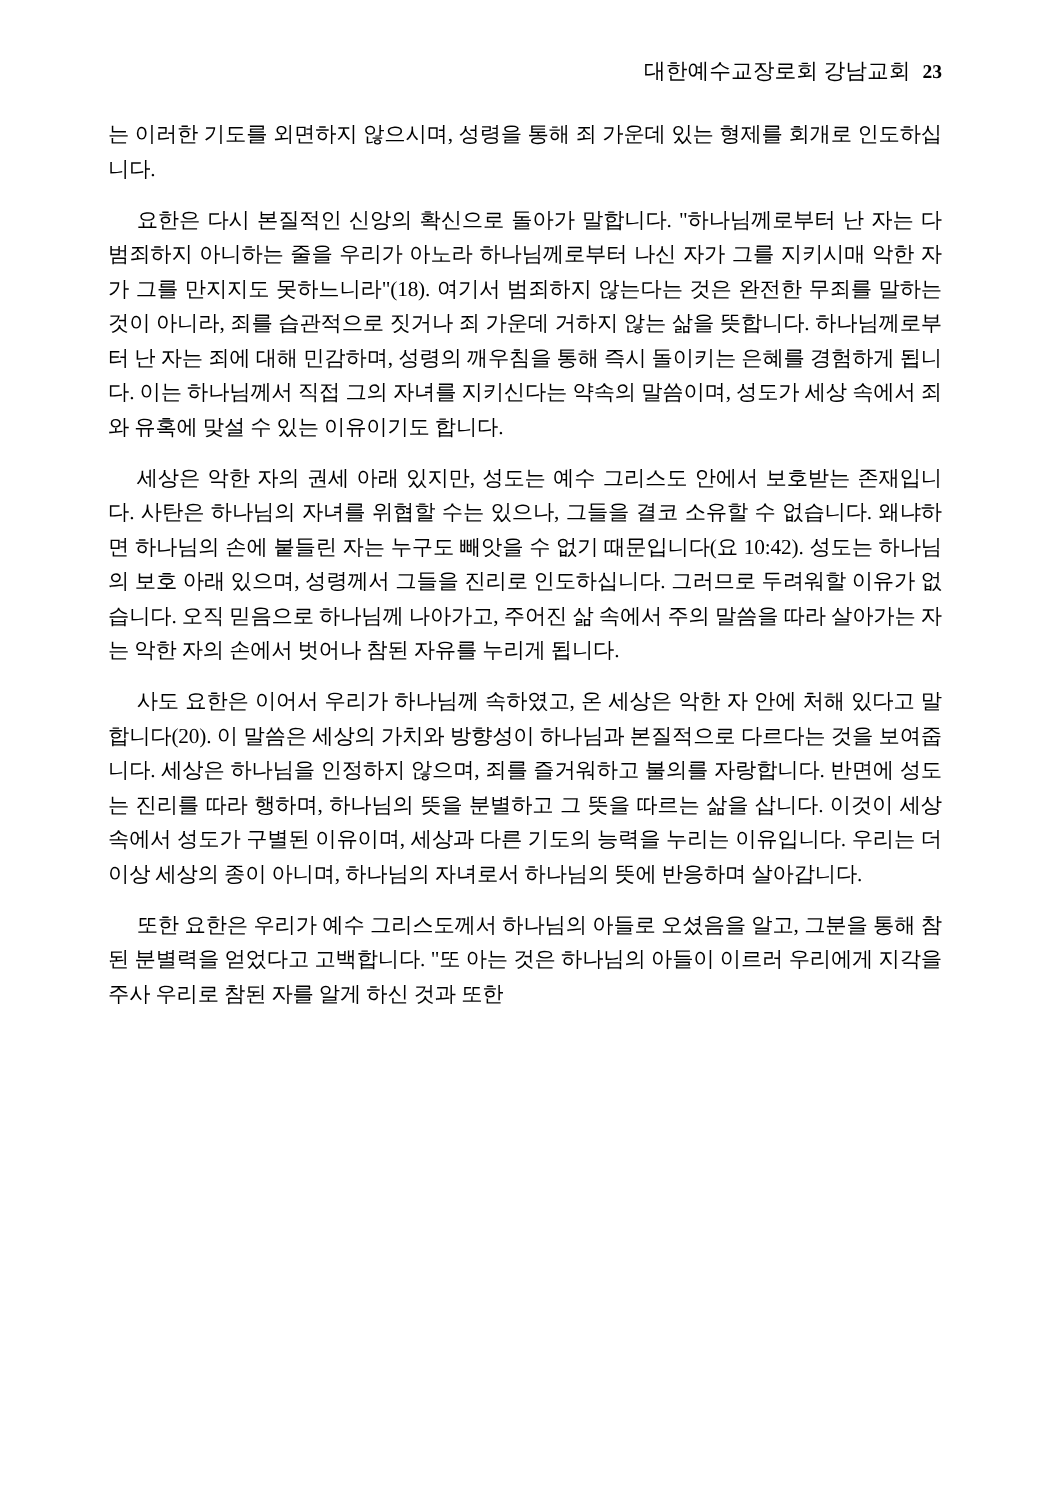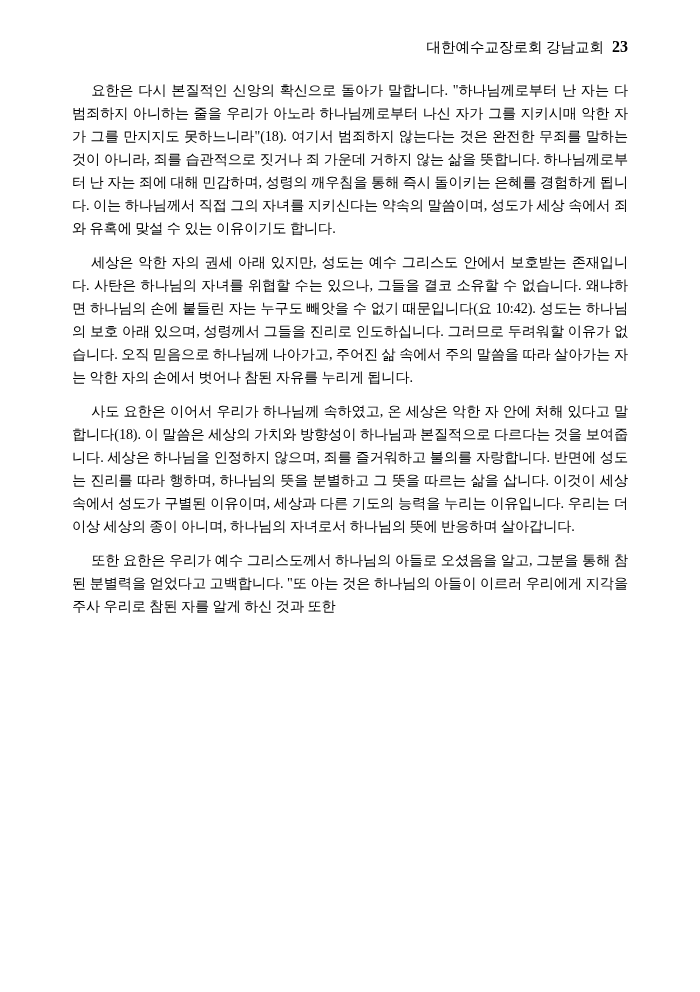--- a/index.html
+++ b/index.html
@@ -30,21 +30,21 @@
     margin: 8px 0 0 0;
     padding: 0 0 2px 0;
     white-space: nowrap;
   }
   .header .church {
     font-weight: normal;
   }
   .header .page-num {
     font-weight: bold;
     margin-left: 8px;
-    font-size: 16px;
+    font-size: 13px;
   }
   .body-text {
     margin-top: 20px;
   }
   p.para {
     font-size: 14.2px;
     line-height: 1.62;
     margin: 0 0 11px 0;
     text-align: justify;
     text-justify: inter-character;
@@ -64,19 +64,20 @@
 </head>
 <body>
 
 <div class="page">
 
   <div class="header">
     <span class="church">대한예수교장로회 강남교회</span><span class="page-num">23</span>
   </div>
 
   <div class="body-text">
+    <p class="para noindent">는 이러한 기도를 외면하지 않으시며, 성령을 통해 죄 가운데 있는 형제를 회개로 인도하십니다.</p>
     <p class="para indent">요한은 다시 본질적인 신앙의 확신으로 돌아가 말합니다. "하나님께로부터 난 자는 다 범죄하지 아니하는 줄을 우리가 아노라 하나님께로부터 나신 자가 그를 지키시매 악한 자가 그를 만지지도 못하느니라"(18). 여기서 범죄하지 않는다는 것은 완전한 무죄를 말하는 것이 아니라, 죄를 습관적으로 짓거나 죄 가운데 거하지 않는 삶을 뜻합니다. 하나님께로부터 난 자는 죄에 대해 민감하며, 성령의 깨우침을 통해 즉시 돌이키는 은혜를 경험하게 됩니다. 이는 하나님께서 직접 그의 자녀를 지키신다는 약속의 말씀이며, 성도가 세상 속에서 죄와 유혹에 맞설 수 있는 이유이기도 합니다.</p>
     <p class="para indent">세상은 악한 자의 권세 아래 있지만, 성도는 예수 그리스도 안에서 보호받는 존재입니다. 사탄은 하나님의 자녀를 위협할 수는 있으나, 그들을 결코 소유할 수 없습니다. 왜냐하면 하나님의 손에 붙들린 자는 누구도 빼앗을 수 없기 때문입니다(요 10:42). 성도는 하나님의 보호 아래 있으며, 성령께서 그들을 진리로 인도하십니다. 그러므로 두려워할 이유가 없습니다. 오직 믿음으로 하나님께 나아가고, 주어진 삶 속에서 주의 말씀을 따라 살아가는 자는 악한 자의 손에서 벗어나 참된 자유를 누리게 됩니다.</p>
-    <p class="para indent">사도 요한은 이어서 우리가 하나님께 속하였고, 온 세상은 악한 자 안에 처해 있다고 말합니다(18). 이 말씀은 세상의 가치와 방향성이 하나님과 본질적으로 다르다는 것을 보여줍니다. 세상은 하나님을 인정하지 않으며, 죄를 즐거워하고 불의를 자랑합니다. 반면에 성도는 진리를 따라 행하며, 하나님의 뜻을 분별하고 그 뜻을 따르는 삶을 삽니다. 이것이 세상 속에서 성도가 구별된 이유이며, 세상과 다른 기도의 능력을 누리는 이유입니다. 우리는 더 이상 세상의 종이 아니며, 하나님의 자녀로서 하나님의 뜻에 반응하며 살아갑니다.</p>
+    <p class="para indent">사도 요한은 이어서 우리가 하나님께 속하였고, 온 세상은 악한 자 안에 처해 있다고 말합니다(20). 이 말씀은 세상의 가치와 방향성이 하나님과 본질적으로 다르다는 것을 보여줍니다. 세상은 하나님을 인정하지 않으며, 죄를 즐거워하고 불의를 자랑합니다. 반면에 성도는 진리를 따라 행하며, 하나님의 뜻을 분별하고 그 뜻을 따르는 삶을 삽니다. 이것이 세상 속에서 성도가 구별된 이유이며, 세상과 다른 기도의 능력을 누리는 이유입니다. 우리는 더 이상 세상의 종이 아니며, 하나님의 자녀로서 하나님의 뜻에 반응하며 살아갑니다.</p>
     <p class="para indent last">또한 요한은 우리가 예수 그리스도께서 하나님의 아들로 오셨음을 알고, 그분을 통해 참된 분별력을 얻었다고 고백합니다. "또 아는 것은 하나님의 아들이 이르러 우리에게 지각을 주사 우리로 참된 자를 알게 하신 것과 또한</p>
   </div>
 
 </div>
 
 </body></html>

